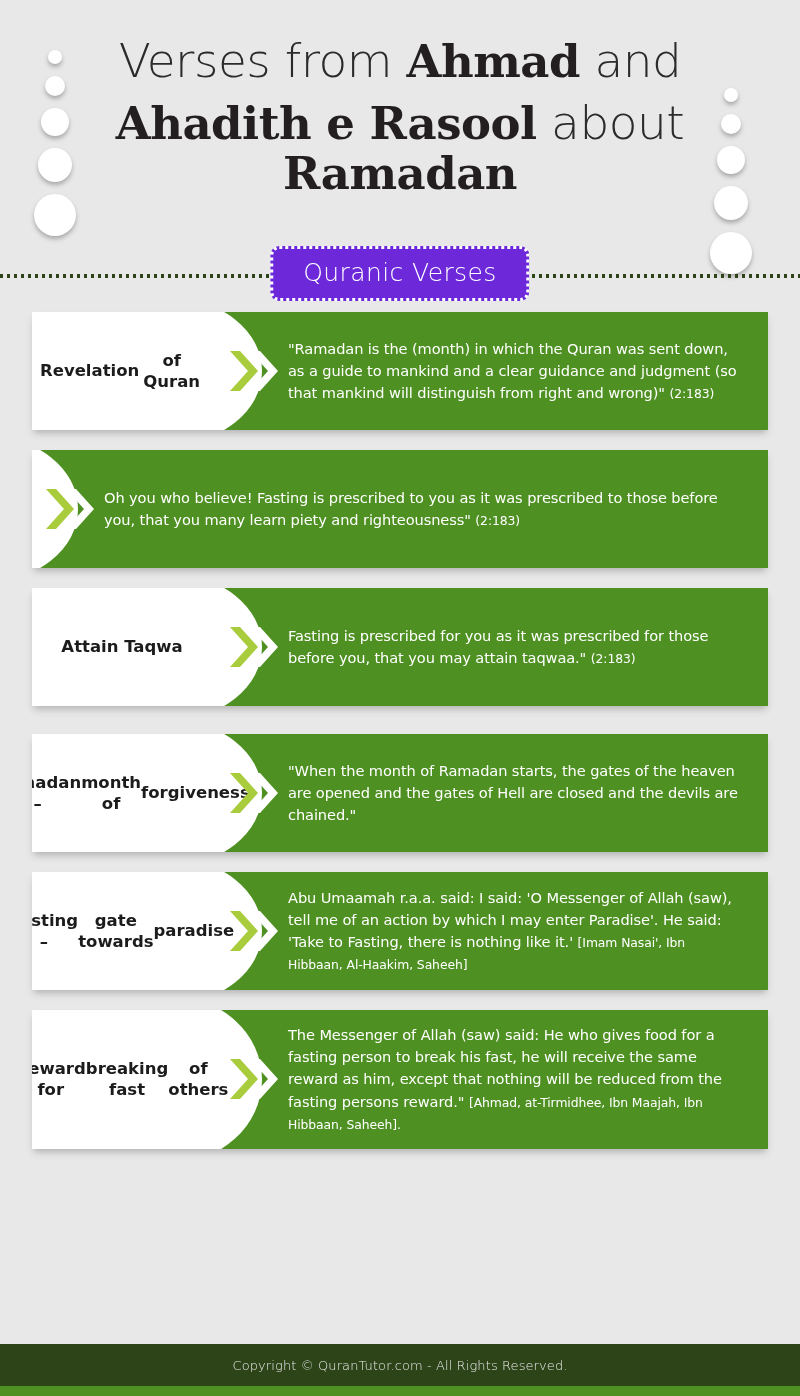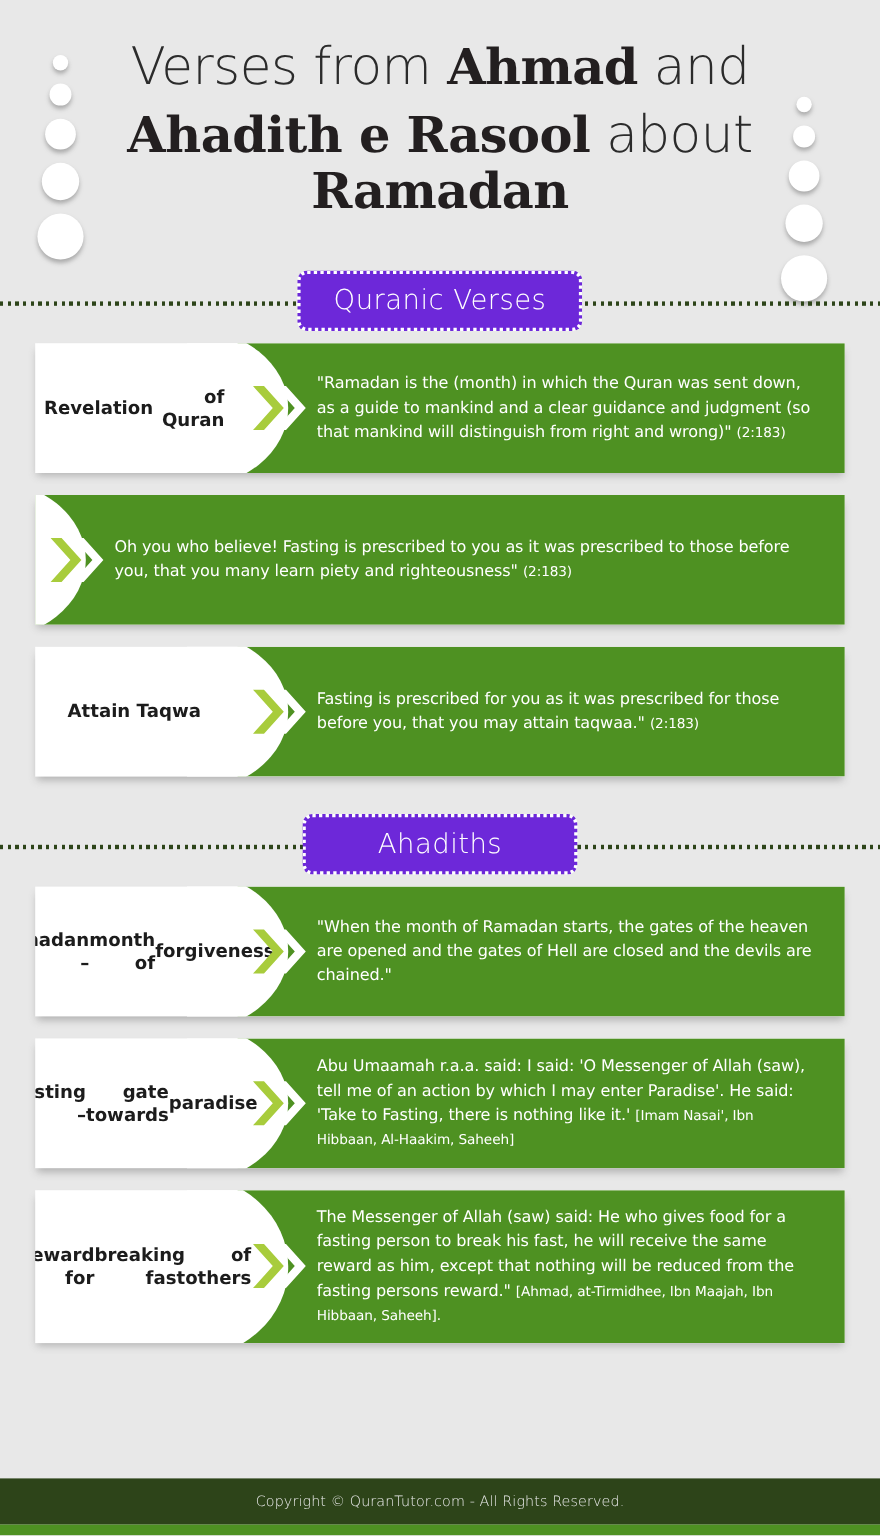--- a/index.html
+++ b/index.html
@@ -129,21 +129,21 @@
 
   .card-label {
     position: relative;
     z-index: 3;
     width: 184px;
     flex: 0 0 184px;
     display: flex;
     align-items: center;
     justify-content: center;
     padding: 6px 12px 6px 8px;
-    text-align: right;
+    text-align: center;
     font-family: "DejaVu Sans", sans-serif;
     font-weight: bold;
     font-size: 16.5px;
     line-height: 1.28;
     color: #1c1c1c;
   }
 
   .card-body {
     position: relative;
     flex: 1 1 auto;
@@ -311,24 +311,20 @@
                 <svg viewBox="0 0 52 46" xmlns="http://www.w3.org/2000/svg">
                   <path d="M2 3 L20 23 L2 43 L12 43 L30 23 L12 3 Z" fill="#a8cc3c"></path>
                   <path d="M22 3 L40 23 L22 43 L32 43 L50 23 L32 3 Z" fill="#ffffff"></path>
                 </svg>
               </span>
               <div class="quote"><span>Fasting is prescribed for you as it was prescribed for those before you, that you may attain taqwaa."</span> <span class="ref">(2:183)</span></div>
             </div>
           </div>
         </div>
       </div>
-      <div class="section-rule">
-        <div class="dotted-line"></div>
-        <div class="badge">Ahadiths</div>
-      </div>
       <div class="cards">
         <div class="card h1">
           <div class="card-inner">
             <div class="card-label">
               <span>Ramadan –</span>
               <br>
               <span>month of</span>
               <br>
               <span>forgiveness</span>
             </div>

